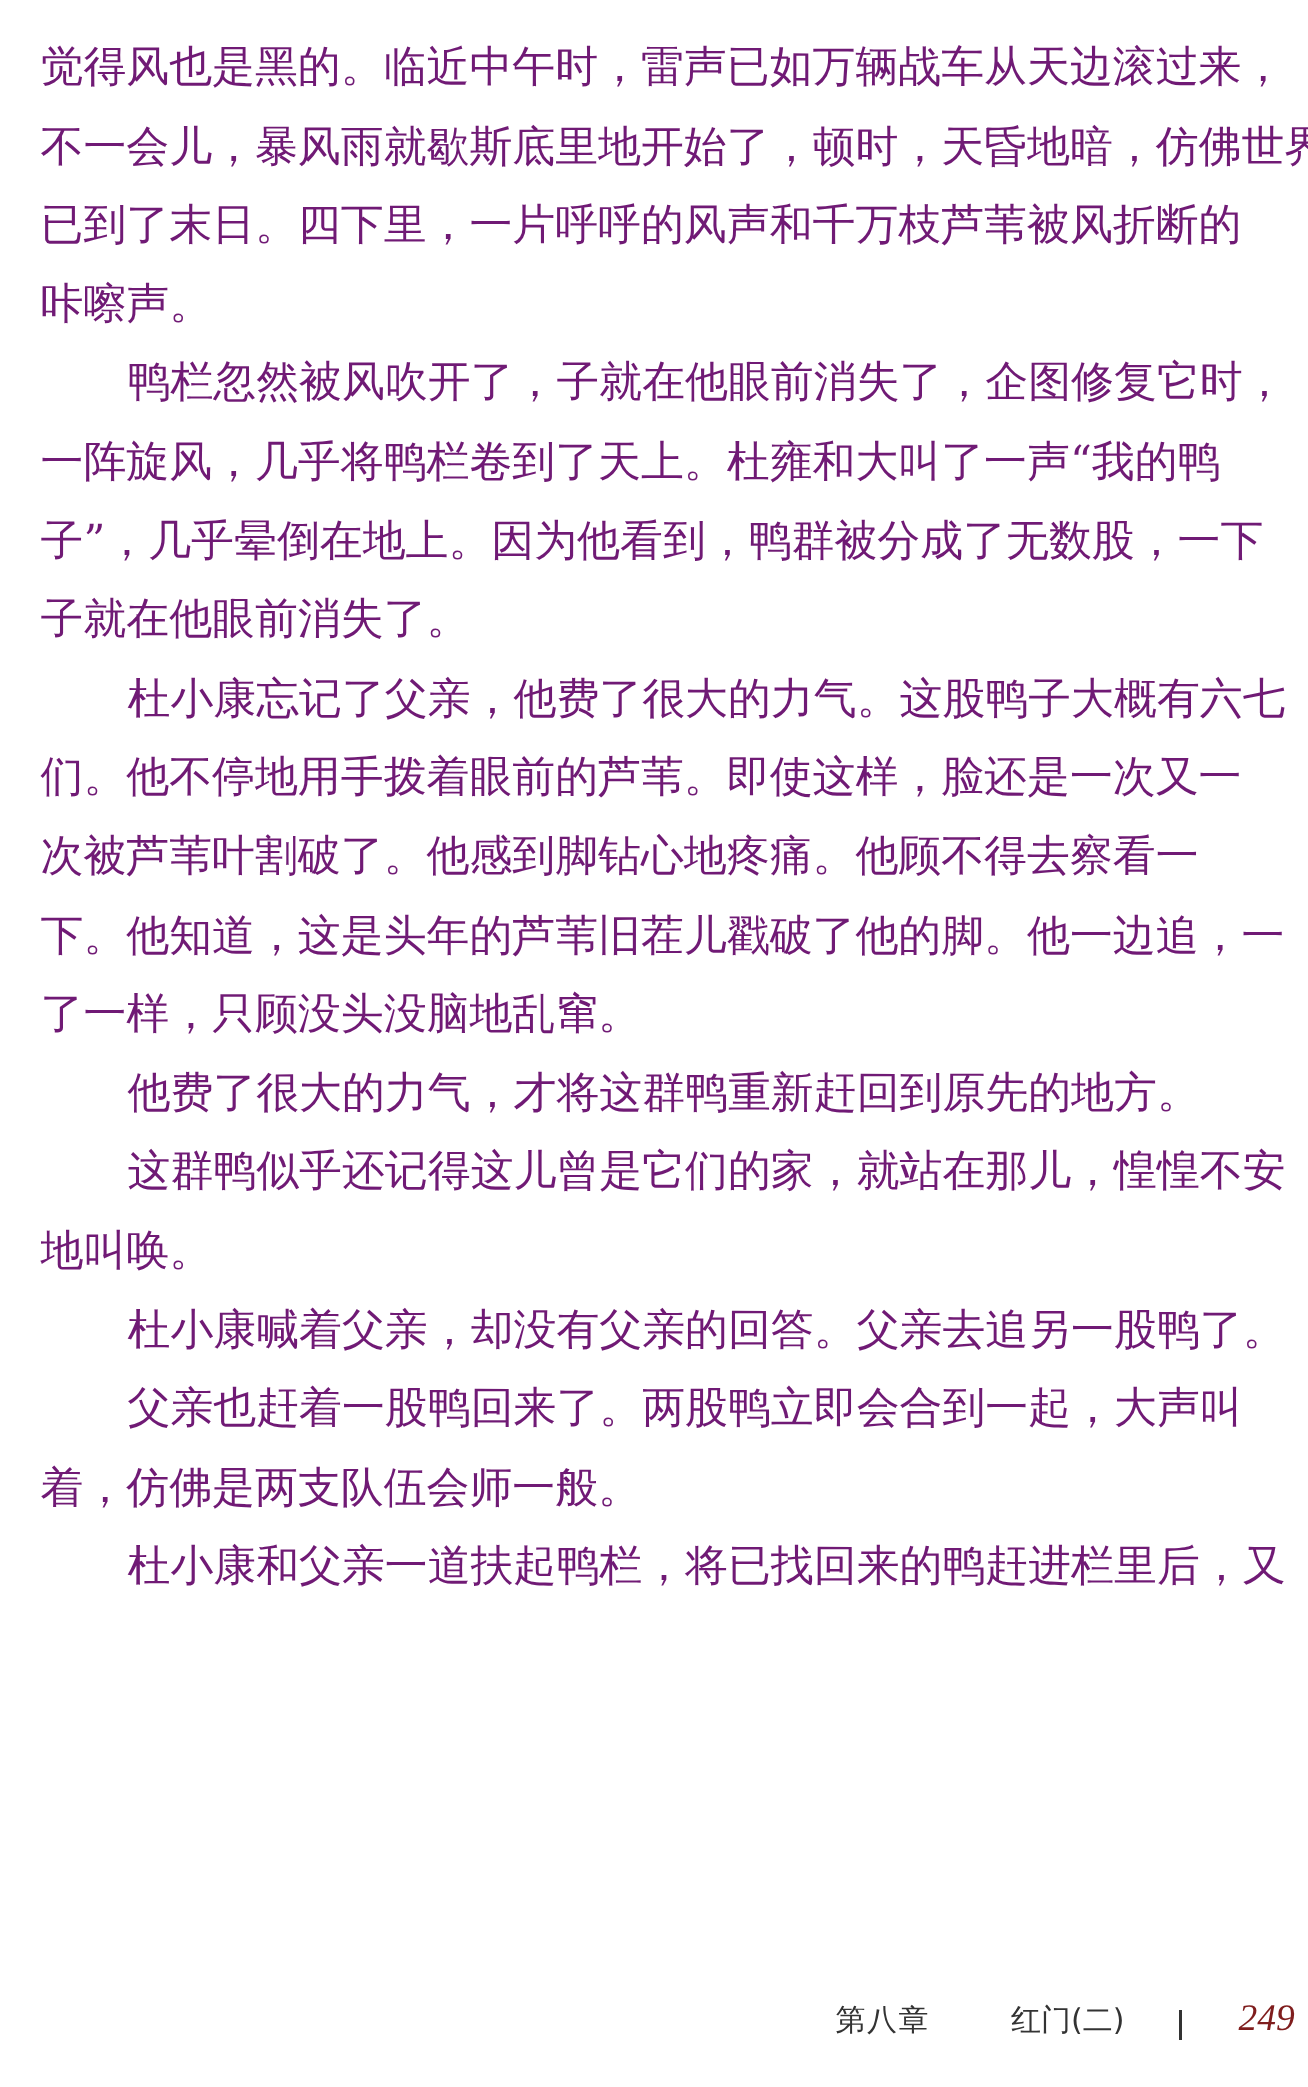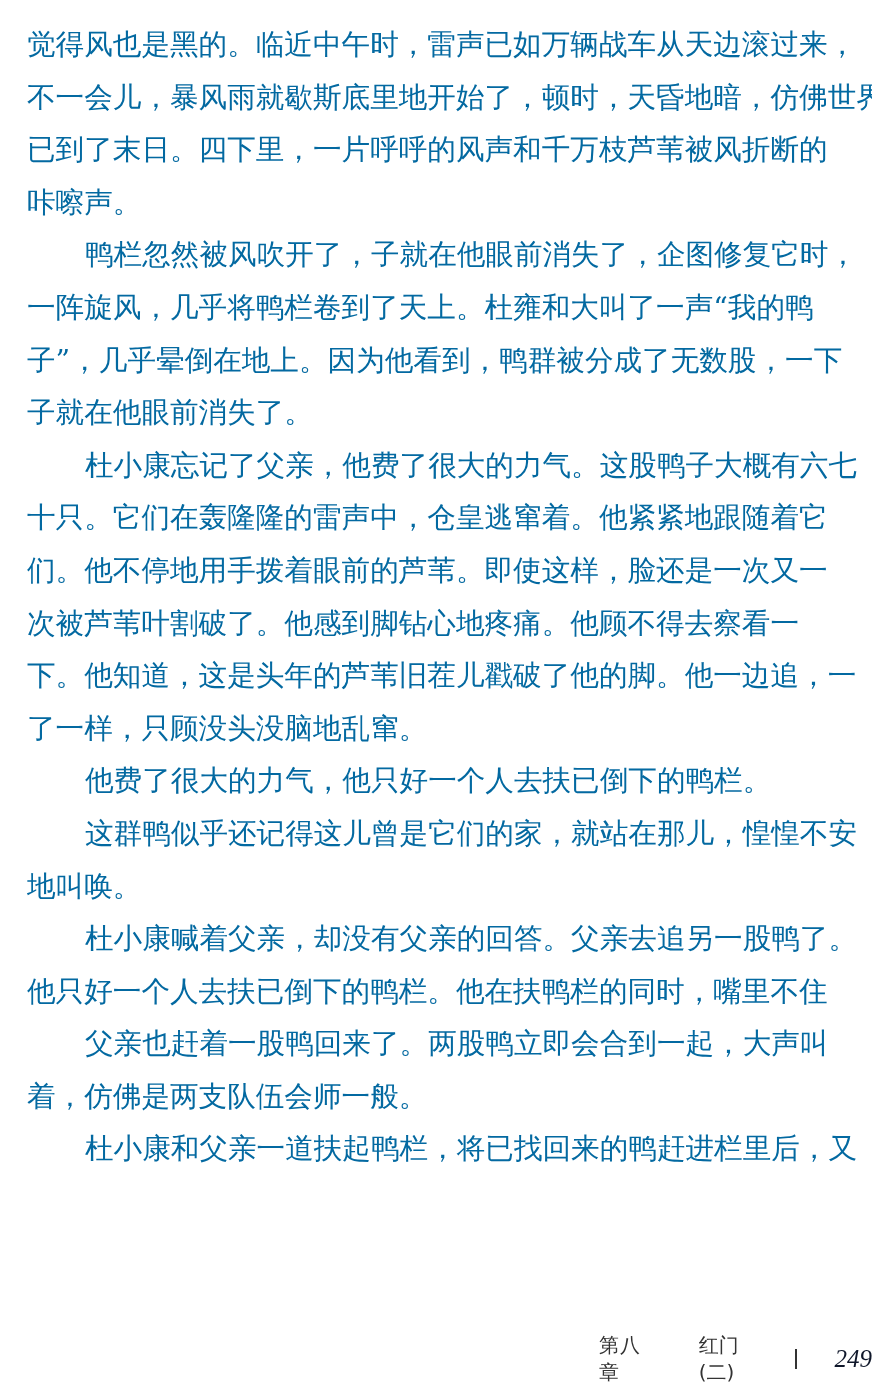--- a/index.html
+++ b/index.html
@@ -3,58 +3,56 @@
 <meta charset="utf-8">
 <style>
   html, body { margin: 0; padding: 0; background: #ffffff; }
   body { width: 872px; height: 1391px; position: relative; overflow: hidden; }
   .page { position: absolute; left: 27px; top: 18px; width: 818px; }
   .line {
     font-family: "DejaVu Serif", "Liberation Serif", serif;
     font-size: 28.6px;
     line-height: 52.6px;
     height: 52.6px;
-    color: #0369a1;
+    color: #701a75;
     white-space: nowrap;
     letter-spacing: 0px;
   }
   .indent { padding-left: 58px; }
   .footer {
-    position: absolute; left: 599px; top: 1332px;
+    position: absolute; left: 557px; top: 1332px;
     font-family: "DejaVu Sans", "Liberation Sans", sans-serif;
-    color: #333333; font-size: 20px; display: flex; align-items: center; gap: 16px;
+    color: #333333; font-size: 20px; display: flex; align-items: flex-end; gap: 16px;
   }
   .footer .chapter { letter-spacing: 1px; }
   .footer .gap { display: inline-block; width: 22px; }
   .footer .bar { display: inline-block; width: 2px; height: 20px; background: #333; margin: 0 22px 0 20px; }
-  .footer .pno { font-family: "Liberation Serif", "DejaVu Serif", serif; font-style: italic; font-size: 25px; color: #0f172a; }
+  .footer .pno { font-family: "Liberation Serif", "DejaVu Serif", serif; font-style: italic; font-size: 25px; color: #7f1d1d; }
 </style>
 </head>
 <body>
 
 <div class="page">
   <div class="line">觉得风也是黑的。临近中午时，雷声已如万辆战车从天边滚过来，</div>
   <div class="line">不一会儿，暴风雨就歇斯底里地开始了，顿时，天昏地暗，仿佛世界</div>
   <div class="line">已到了末日。四下里，一片呼呼的风声和千万枝芦苇被风折断的</div>
   <div class="line">咔嚓声。</div>
   <div class="line indent">鸭栏忽然被风吹开了，子就在他眼前消失了，企图修复它时，</div>
   <div class="line">一阵旋风，几乎将鸭栏卷到了天上。杜雍和大叫了一声“我的鸭</div>
   <div class="line">子”，几乎晕倒在地上。因为他看到，鸭群被分成了无数股，一下</div>
   <div class="line">子就在他眼前消失了。</div>
   <div class="line indent">杜小康忘记了父亲，他费了很大的力气。这股鸭子大概有六七</div>
-  <div class="line">十只。它们在轰隆隆的雷声中，仓皇逃窜着。他紧紧地跟随着它</div>
   <div class="line">们。他不停地用手拨着眼前的芦苇。即使这样，脸还是一次又一</div>
   <div class="line">次被芦苇叶割破了。他感到脚钻心地疼痛。他顾不得去察看一</div>
   <div class="line">下。他知道，这是头年的芦苇旧茬儿戳破了他的脚。他一边追，一</div>
   <div class="line">了一样，只顾没头没脑地乱窜。</div>
-  <div class="line indent">他费了很大的力气，他只好一个人去扶已倒下的鸭栏。</div>
+  <div class="line indent">他费了很大的力气，才将这群鸭重新赶回到原先的地方。</div>
   <div class="line indent">这群鸭似乎还记得这儿曾是它们的家，就站在那儿，惶惶不安</div>
   <div class="line">地叫唤。</div>
   <div class="line indent">杜小康喊着父亲，却没有父亲的回答。父亲去追另一股鸭了。</div>
-  <div class="line">他只好一个人去扶已倒下的鸭栏。他在扶鸭栏的同时，嘴里不住</div>
   <div class="line indent">父亲也赶着一股鸭回来了。两股鸭立即会合到一起，大声叫</div>
   <div class="line">着，仿佛是两支队伍会师一般。</div>
   <div class="line indent">杜小康和父亲一道扶起鸭栏，将已找回来的鸭赶进栏里后，又</div>
 </div>
 
 <div class="footer">
   <span class="chapter">第八章</span>
   <span class="gap"></span>
   <span class="title">红门(二)</span>
   <span class="bar"></span>

